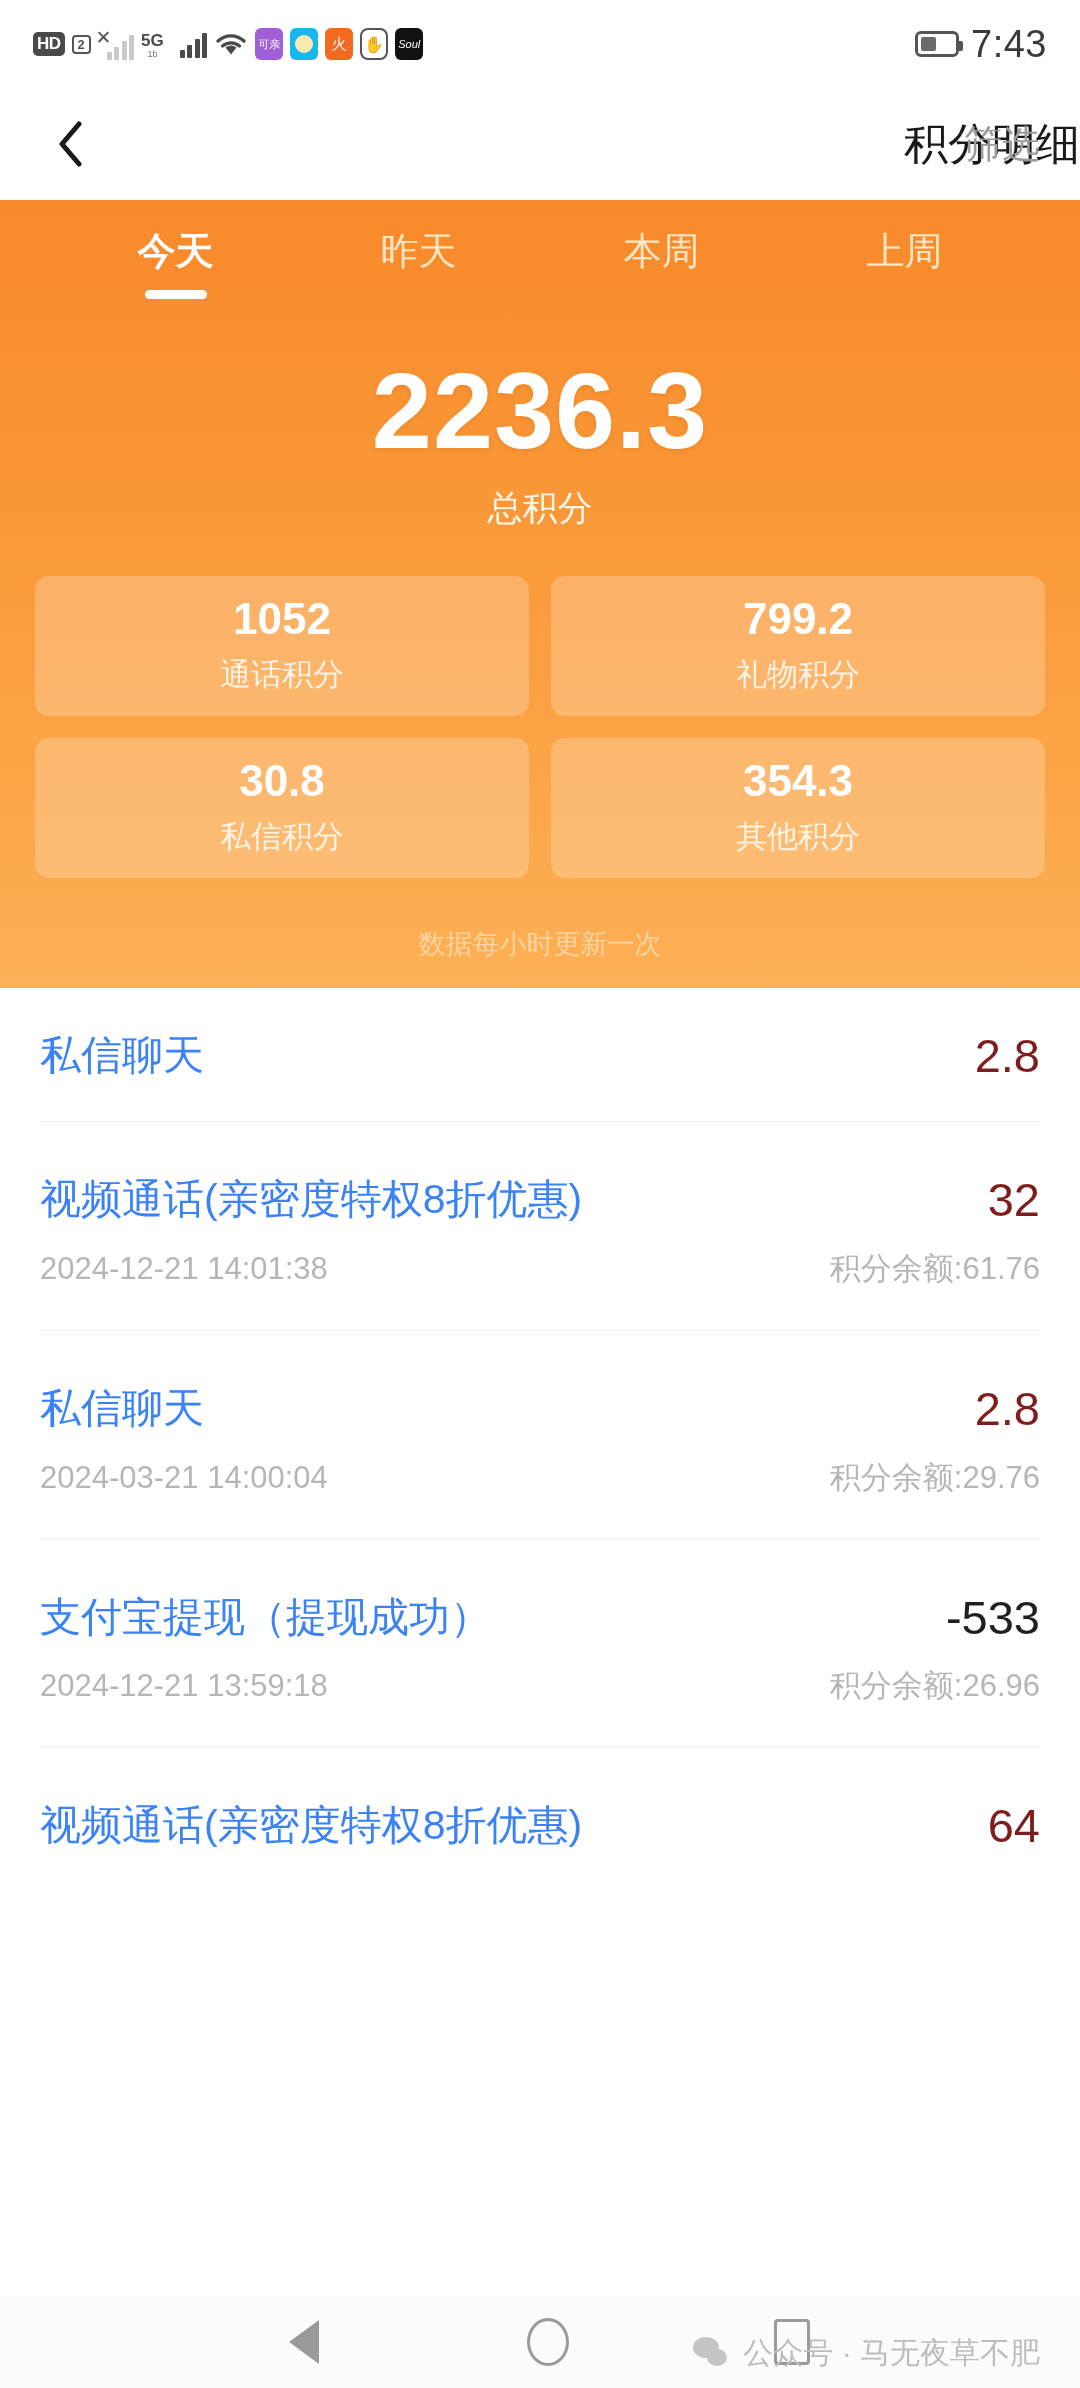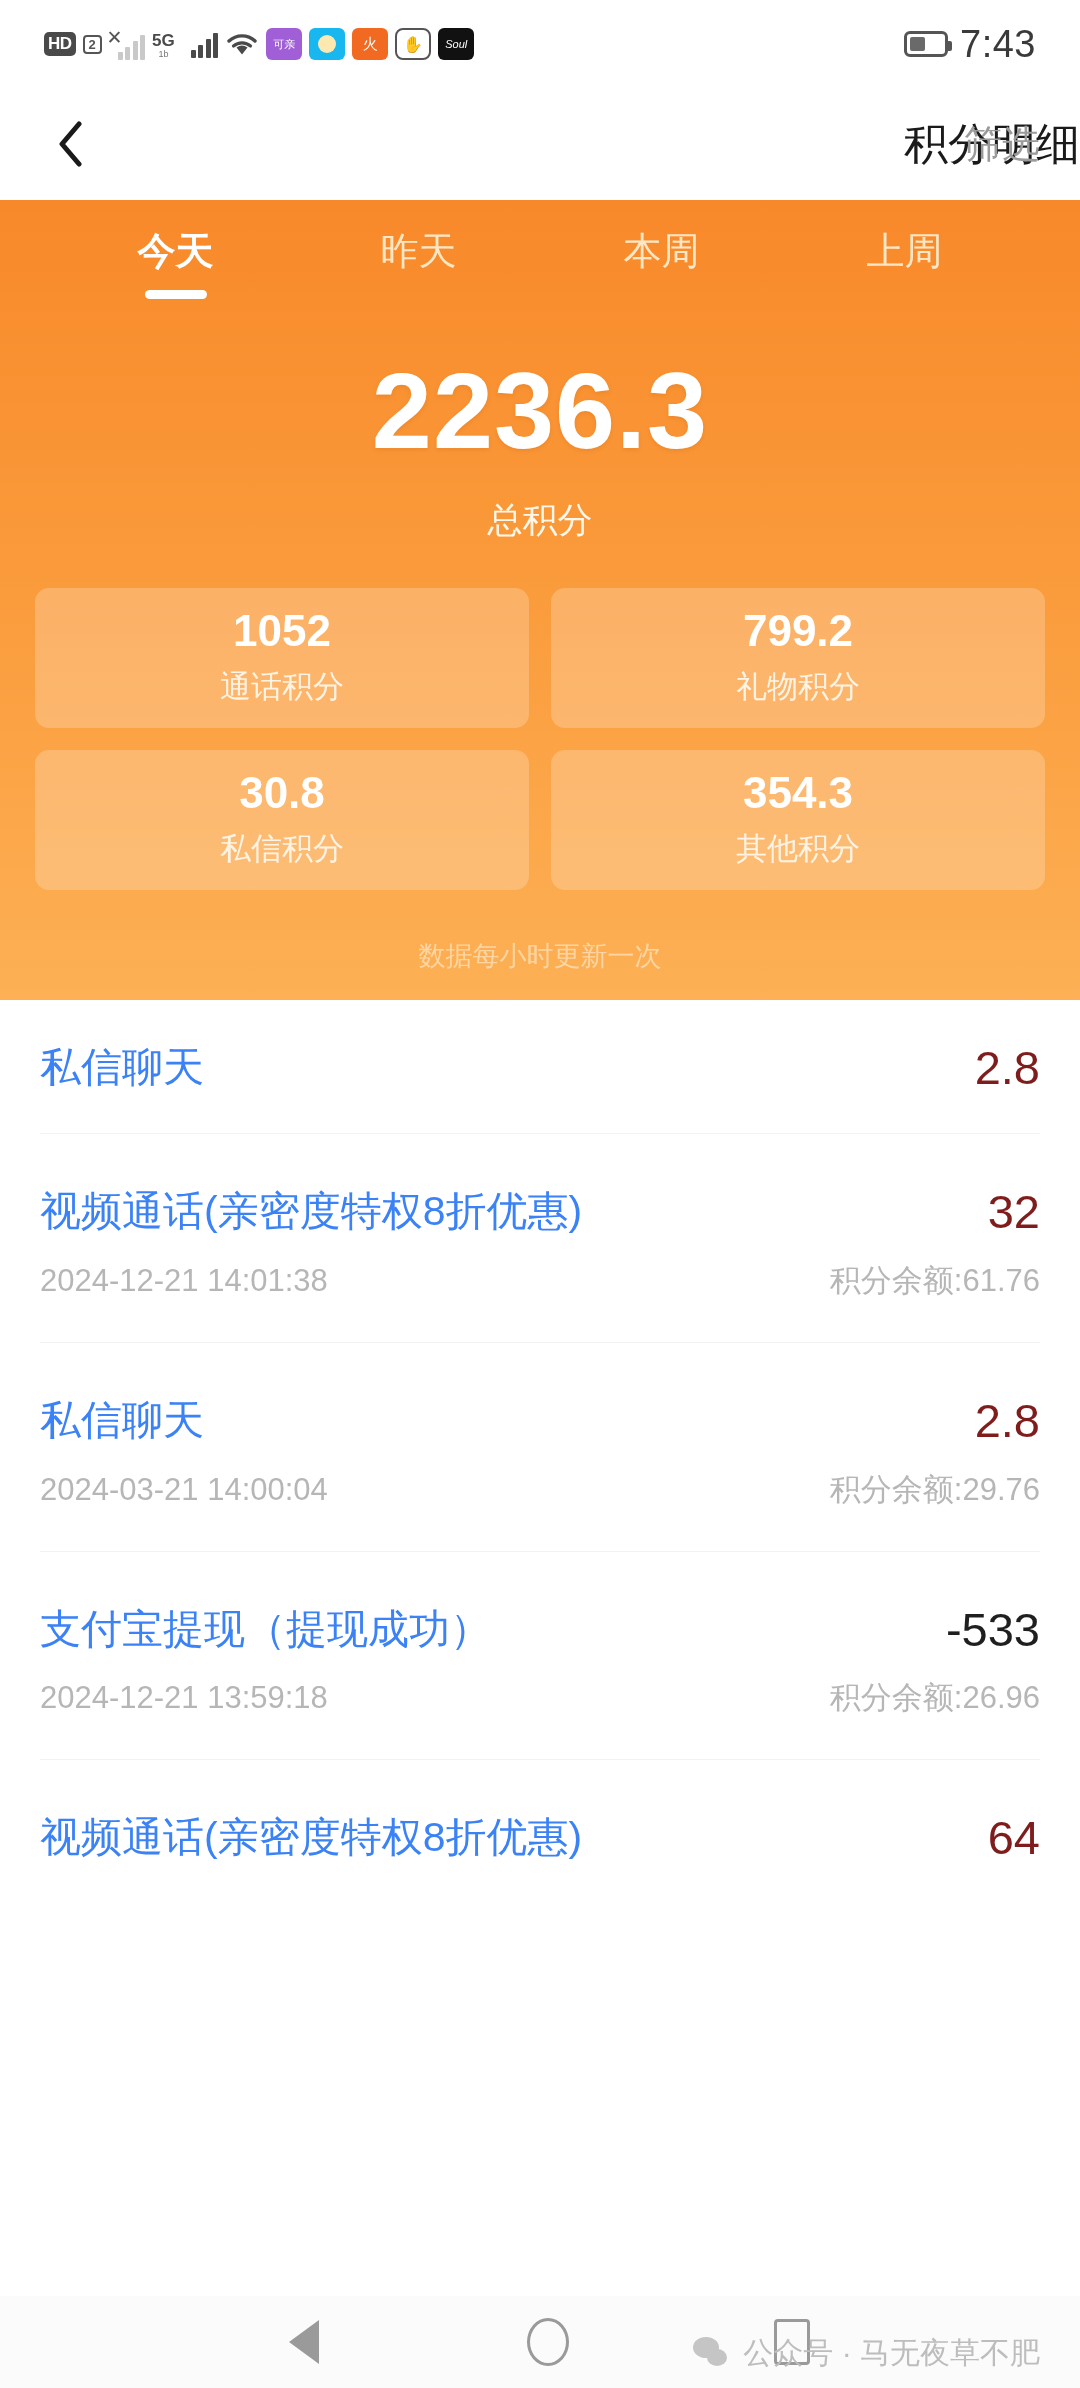--- a/index.html
+++ b/index.html
@@ -7,21 +7,21 @@
     width:1080px; height:2388px;
     background:#ffffff;
     font-family:"Liberation Sans","DejaVu Sans",sans-serif;
     overflow:hidden;
   }
   .phone { position:relative; width:1080px; height:2388px; background:#fff; }
 
   
   .statusbar {
     height:88px; display:flex; align-items:center;
-    padding:0 44px; background:#fff;
+    padding:0 33px; background:#fff;
   }
   .sb-left { display:flex; align-items:center; gap:7px; flex:1; }
   .sb-right { display:flex; align-items:center; gap:12px; }
   .hd-badge {
     background:#4a4a4a; color:#fff; font-size:17px; font-weight:bold;
     border-radius:5px; padding:2px 4px; letter-spacing:-0.5px;
     display:flex; align-items:center;
   }
   .sim2 {
     border:2px solid #555; border-radius:4px; font-size:13px;
@@ -36,21 +36,21 @@
   .bars i:nth-child(2){height:13px;}
   .bars i:nth-child(3){height:19px;}
   .bars i:nth-child(4){height:25px;}
   .bars.faint i { background:#c9c9c9; }
   .g5 { font-size:17px; font-weight:bold; color:#4a4a4a; line-height:1; margin-bottom:1px;}
   .g5wrap { display:flex; flex-direction:column; align-items:center; justify-content:flex-end; height:30px;}
   .g5sub { font-size:9px; color:#777; line-height:1; }
   .wifi { width:34px;height:28px; position:relative; }
   .wifi svg { position:absolute; left:0; top:0; }
   .appicon {
-    width:36px;height:32px; border-radius:6px; display:flex;
+    width:28px;height:32px; border-radius:6px; display:flex;
     align-items:center; justify-content:center; font-size:12px;
     color:#fff; overflow:hidden; flex-shrink:0;
   }
   .ai-keqin { background:#a05fd6; font-size:11px; }
   .ai-blue { background:#18b7f0; }
   .ai-blue .dot { width:18px;height:18px;border-radius:50%;background:#fde9b0; }
   .ai-orange { background:#f26a21; font-size:15px; }
   .ai-hand { background:#fff; border:2px solid #555; border-radius:8px; color:#555; font-size:16px; }
   .ai-soul { background:#111; font-size:11px; font-style:italic; }
   .battery {
@@ -98,21 +98,21 @@
     margin-top:14px; width:62px; height:9px; border-radius:5px;
     background:transparent;
   }
   .tab.active .tab-underline { background:#ffffff; }
 
   .total-wrap { text-align:center; margin-top:52px; }
   .total-value {
     font-size:108px; font-weight:bold; color:#fff; line-height:1;
     letter-spacing:1px; text-shadow:0 2px 4px rgba(180,90,10,.18);
   }
-  .total-label { font-size:35px; color:#fff7e9; margin-top:32px; }
+  .total-label { font-size:35px; color:#fff7e9; margin-top:20px; }
 
   .cards {
     display:grid; grid-template-columns:1fr 1fr;
     gap:22px 22px; padding:0 35px; margin-top:44px;
   }
   .stat-card {
     background:rgba(255,255,255,0.22);
     border-radius:14px; height:140px;
     display:flex; flex-direction:column;
     align-items:center; justify-content:center;

